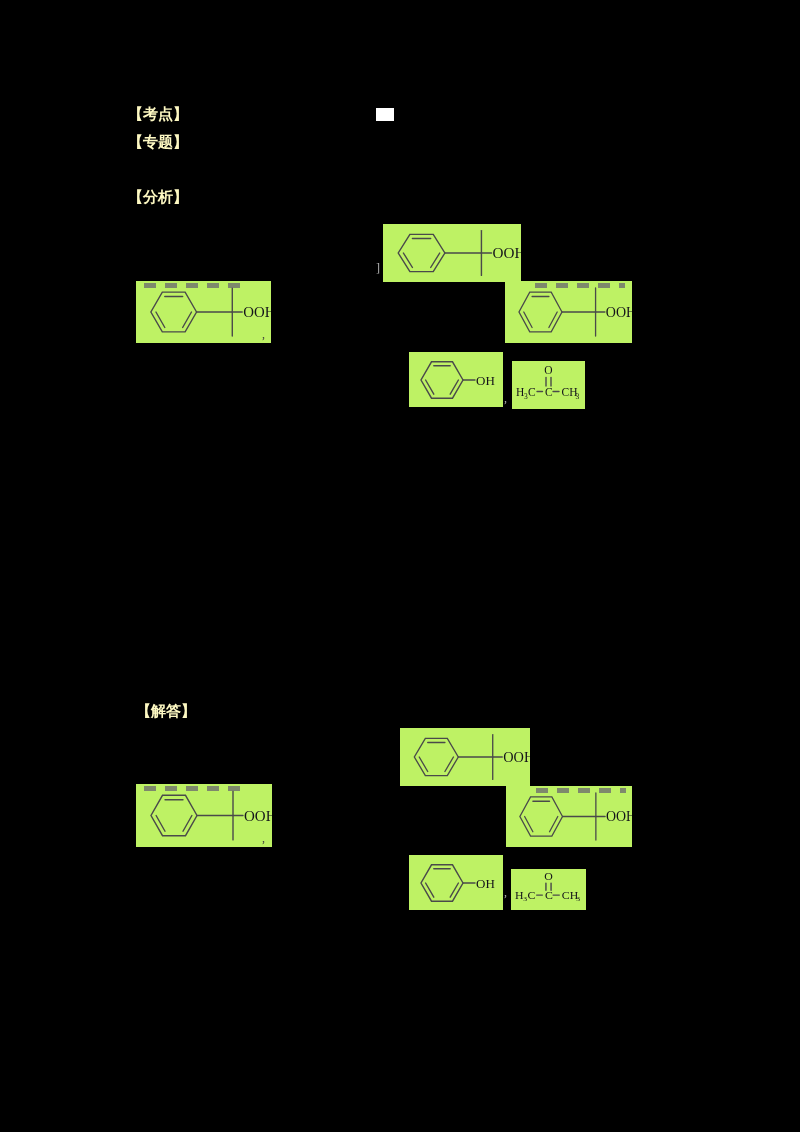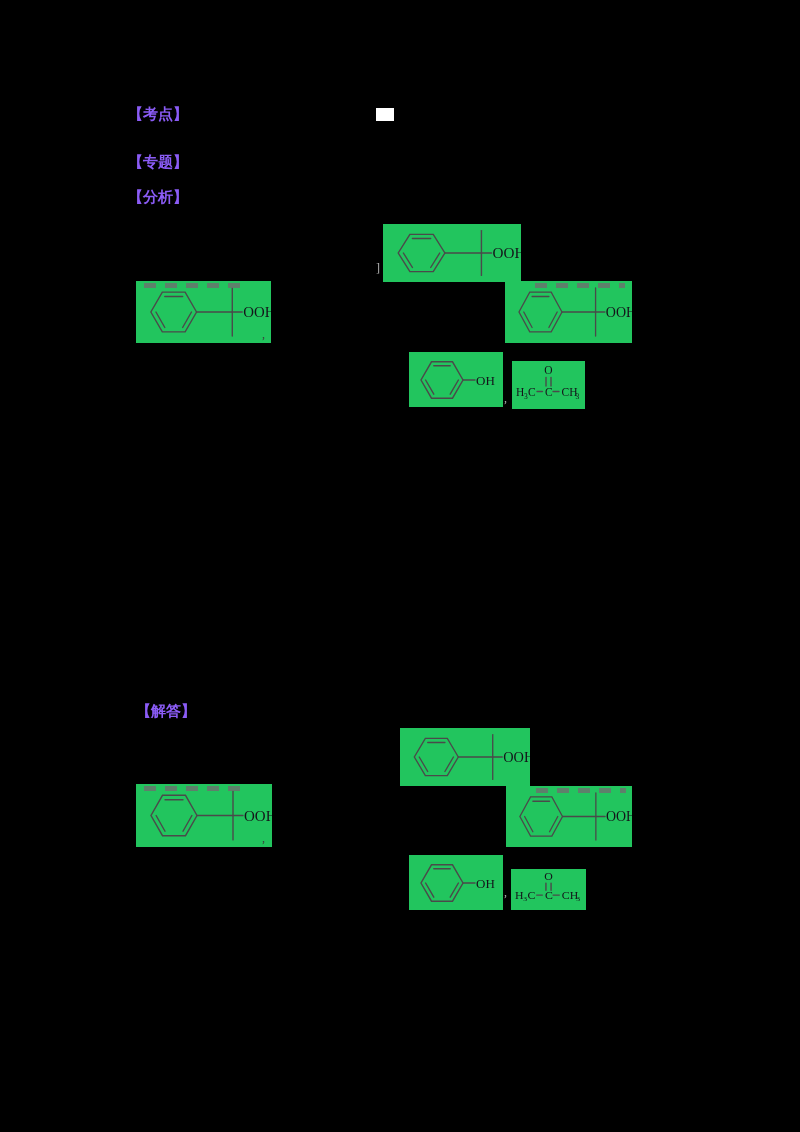--- a/index.html
+++ b/index.html
@@ -7,27 +7,27 @@
     position:relative; width:800px; height:1132px;
     background:#000; overflow:hidden;
     font-family:"Liberation Serif", serif;
   }
   .label {
     position:absolute;
     font-family:"Liberation Sans", sans-serif;
     font-weight:bold;
     font-size:15px;
     line-height:19px;
-    color:#8b5cf6;
+    color:#fef9c3;
     letter-spacing:0px;
     white-space:nowrap;
   }
   .chem-box {
     position:absolute;
-    background:#22c55e;
+    background:#bef264;
   }
   .chem-box svg { display:block; }
   .bond { stroke:#4a4a4a; stroke-width:1.4; fill:none; stroke-linecap:round; }
   .chemtext {
     font-family:"Liberation Serif", serif;
     font-size:15px;
     fill:#14141a;
   }
   .chemtext.md { font-size:13px; }
   .chemtext.sm { font-size:11.5px; }
@@ -50,21 +50,21 @@
     position:absolute;
     background:#ffffff;
   }
 </style>
 </head>
 <body>
 
 <div id="page">
 
   <div class="label" style="left:128px; top:104px">【考点】</div>
-  <div class="label" style="left:128px; top:152px">【专题】</div>
+  <div class="label" style="left:128px; top:132px">【专题】</div>
   <div class="label" style="left:128px; top:187px">【分析】</div>
   <div class="label" style="left:136px; top:701px">【解答】</div>
 
   <div class="white-patch" style="left:376px; top:108px; width:18px; height:13px"></div>
 
   <div class="chem-box" style="left:383px; top:224px; width:138px; height:58px">
     <svg viewBox="0 0 136 62" width="100%" height="100%" preserveAspectRatio="none">
       <g class="bond">
         <polygon points="61,31 49.5,11.1 26.5,11.1 15,31 26.5,50.9 49.5,50.9"></polygon>
         <line x1="29" y1="15.5" x2="47" y2="15.5"></line>

